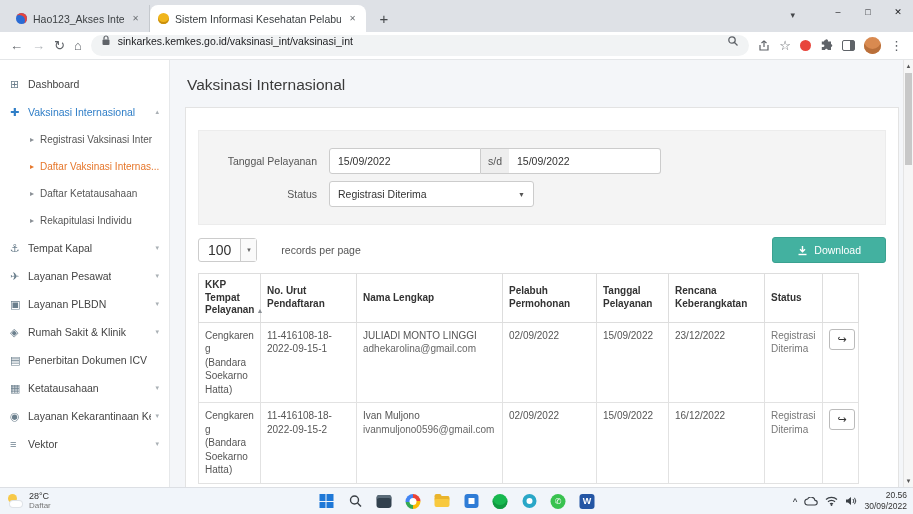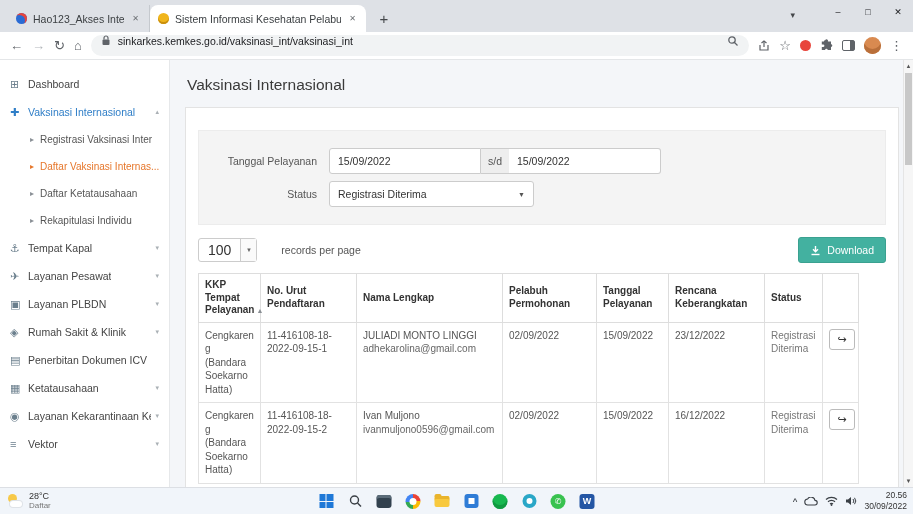--- a/index.html
+++ b/index.html
@@ -60,21 +60,21 @@
   .status-select { width:205px; height:26px; border:1px solid #ccc; border-radius:3px; background:#fff; display:flex; align-items:center; padding:0 8px; font-size:10.5px; color:#333; }
   .status-select .sel-arrow { margin-left:auto; font-size:7px; color:#555; }
   .controls-row { display:flex; align-items:center; margin-bottom:10px; }
   .pagesize { display:inline-flex; border:1px solid #ccc; border-radius:3px; height:24px; background:#fff; }
   .ps-val { padding:0 9px; line-height:22px; font-size:14px; color:#333; }
   .ps-arrow { width:16px; border-left:1px solid #ccc; display:flex; align-items:center; justify-content:center; font-size:6px; color:#666; background:#fafafa; }
   .records-label { margin-left:24px; font-size:10.5px; color:#555; }
   .spacer { flex:1; }
   .search-input { width:166px; height:24px; border:1px solid #ccc; border-radius:3px; padding:0 8px; font-size:10.5px; color:#333; font-family:inherit; margin-right:10px; background:#fff; }
   .search-input::placeholder { color:#999; }
-  .dl-btn { height:26px; background:#43b1a0; border:1px solid #3aa190; color:#fff; border-radius:3px; padding:0 11px; display:flex; align-items:center; gap:6px; font-size:10.5px; font-family:inherit; }
+  .dl-btn { height:26px; background:#43b1a0; border:1px solid #3aa190; color:#fff; border-radius:3px; padding:0 24px; display:flex; align-items:center; gap:6px; font-size:10.5px; font-family:inherit; }
   table.grid { width:660px; border-collapse:collapse; table-layout:fixed; font-size:10px; color:#555; }
   .grid th { border:1px solid #ddd; background:#fff; font-weight:bold; color:#333; text-align:left; padding:5px 6px; vertical-align:middle; line-height:1.25; font-size:10px; }
   .grid td { border:1px solid #e2e2e2; padding:6px 6px; vertical-align:top; line-height:1.35; word-wrap:break-word; }
   .sort-asc { color:#8a8f94; font-size:7px; margin-left:2px; }
   .cell-email { color:#666; }
   .status-cell { color:#777; }
   .row-action-btn { width:26px; height:21px; border:1px solid #bbb; border-radius:3px; background:#fff; display:flex; align-items:center; justify-content:center; font-size:11px; color:#333; }
   
   .page-scrollbar { position:absolute; top:0; right:0; bottom:0; width:10px; background:#f6f6f6; border-left:1px solid #e5e5e5; }
   .sc-arrow { position:absolute; left:0; right:0; height:12px; display:flex; align-items:center; justify-content:center; font-size:6px; color:#555; }

